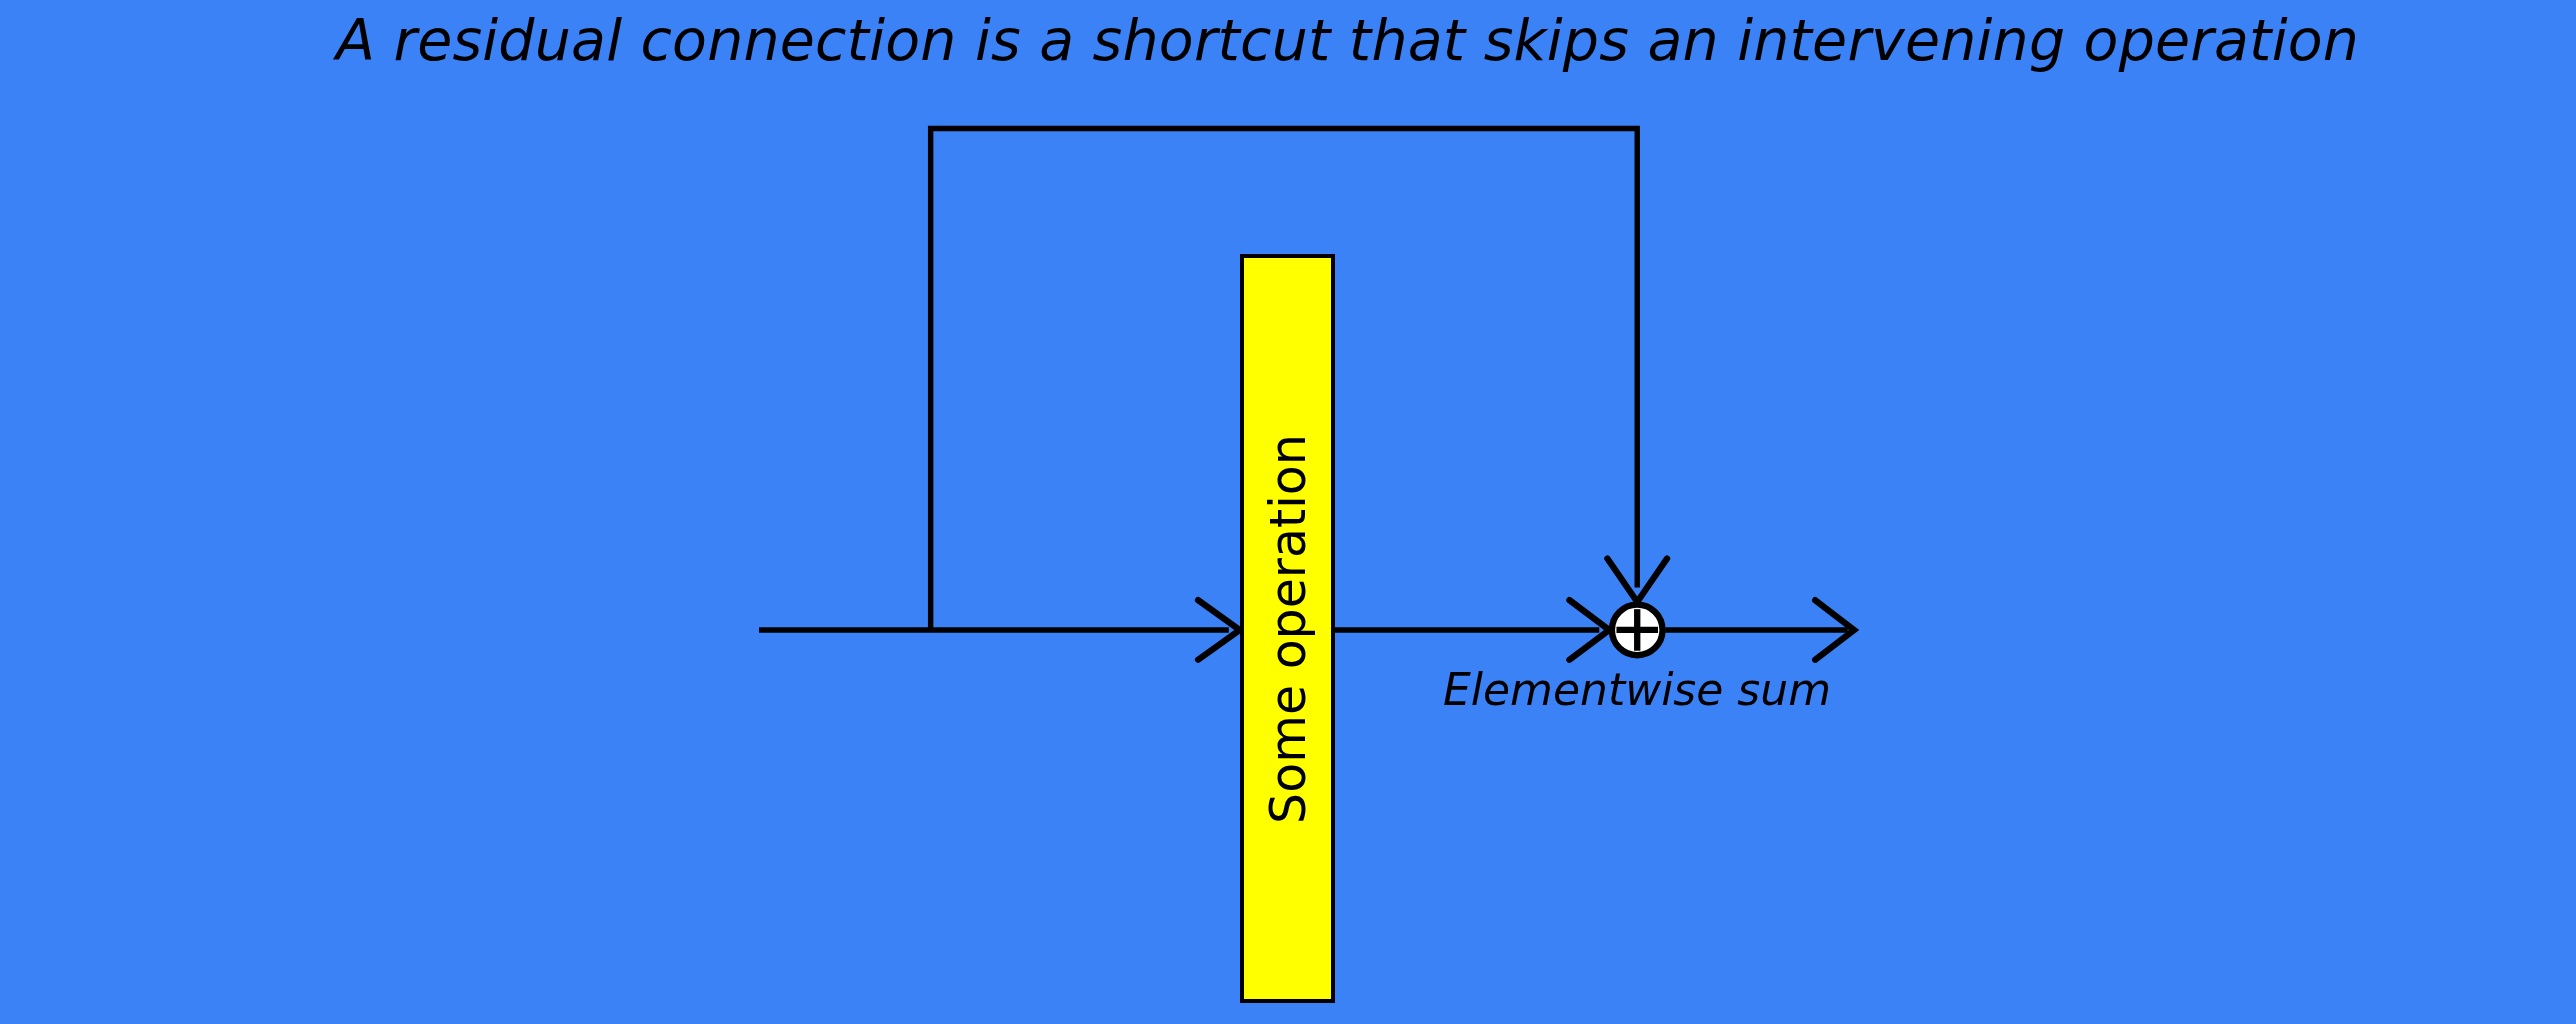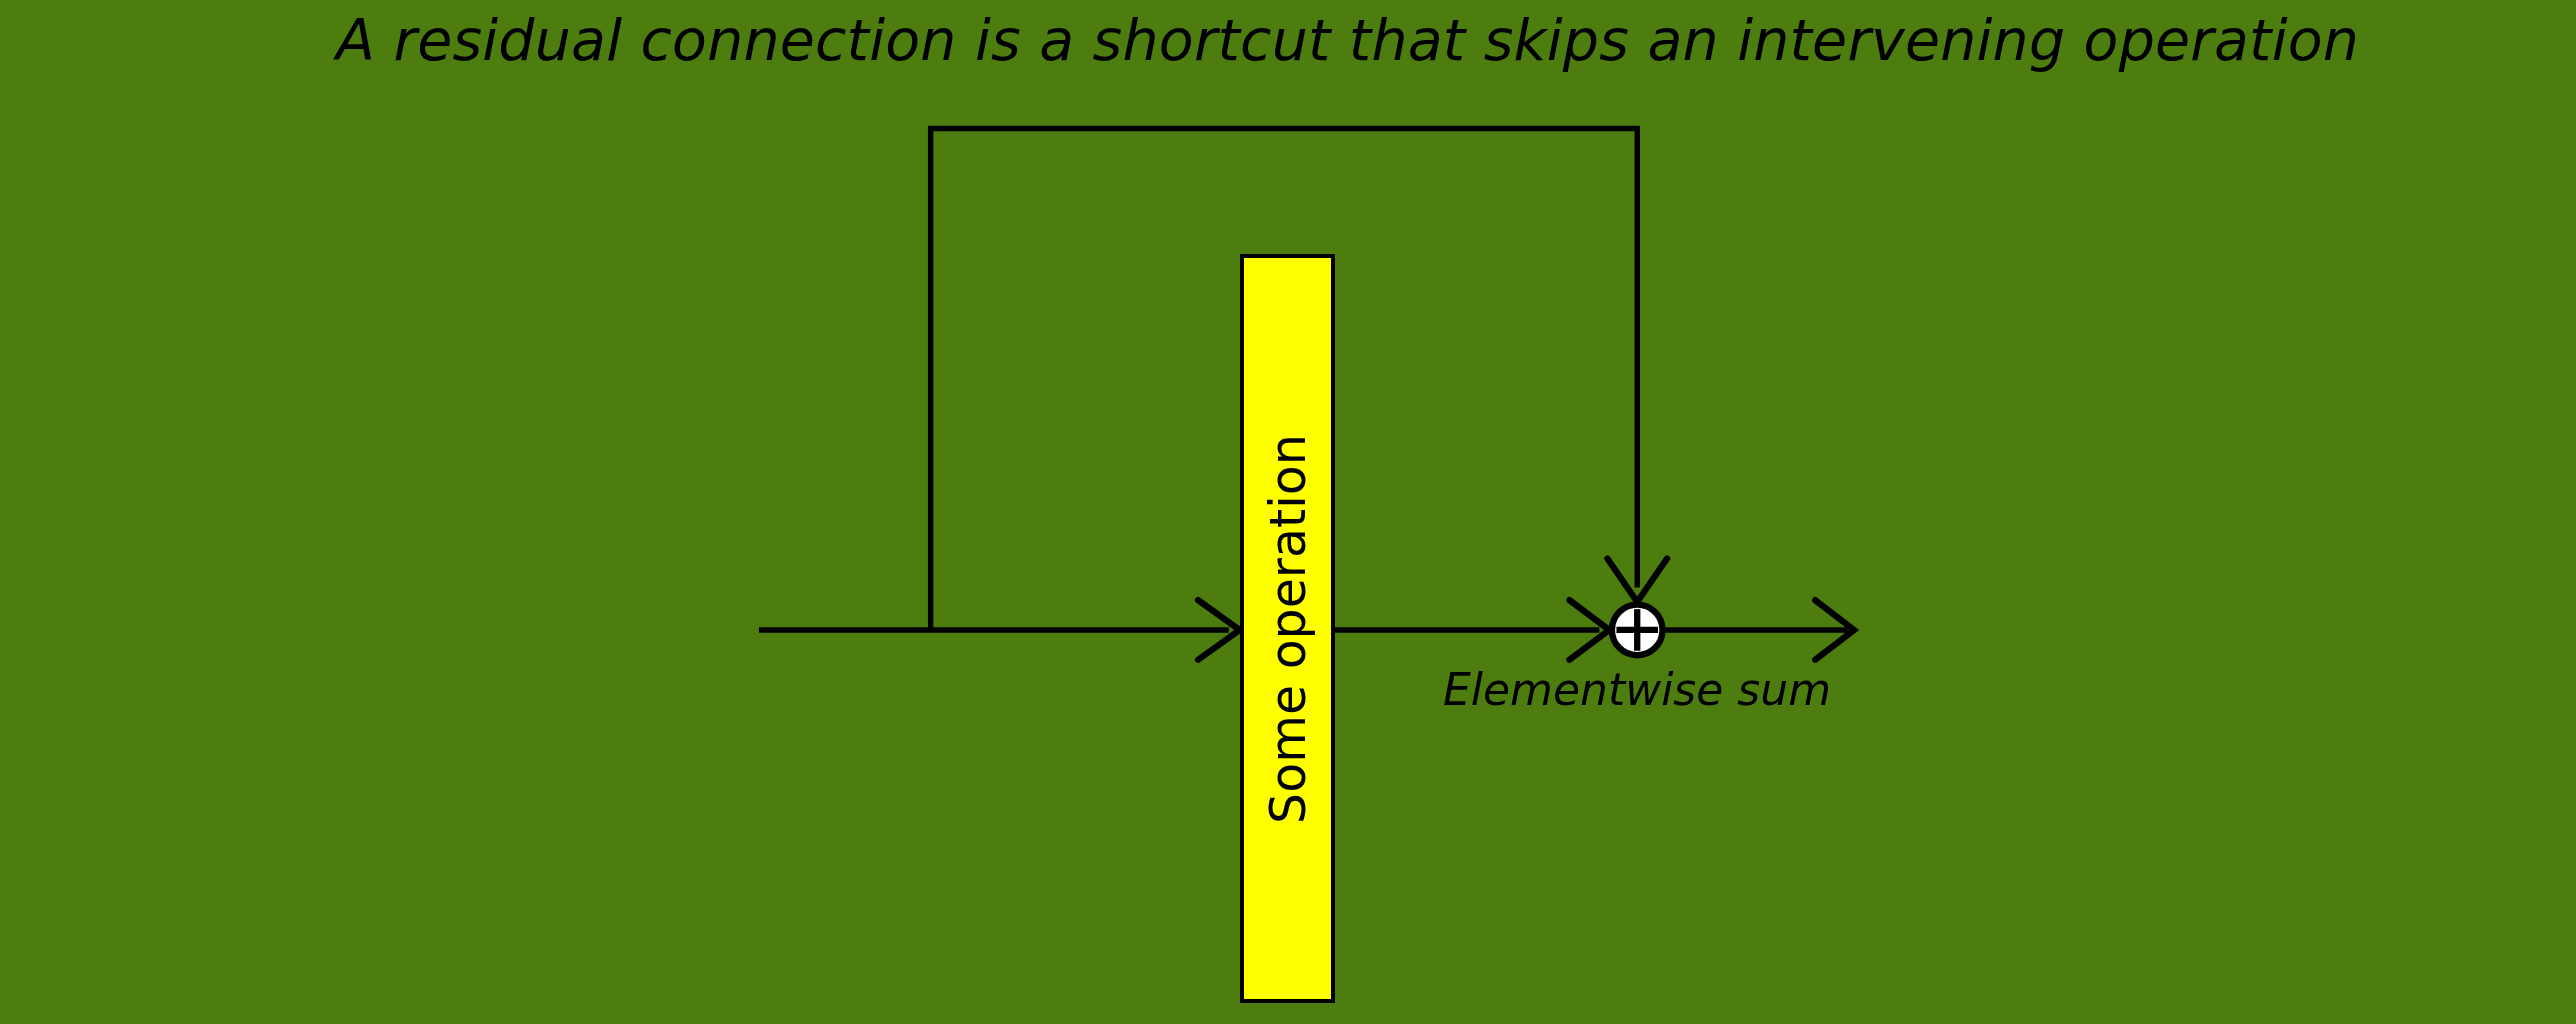--- a/index.html
+++ b/index.html
@@ -7,21 +7,21 @@
     padding: 0;
     background: #ffffff;
   }
   body {
     font-family: "DejaVu Sans", sans-serif;
   }
   #canvas {
     position: relative;
     width: 2576px;
     height: 1025px;
-    background: #4d7c0f;
+    background: #3b82f6;
     overflow: hidden;
   }
   #diagram-svg {
     position: absolute;
     left: 0;
     top: 0;
     width: 2576px;
     height: 1025px;
   }
   .title-text {

